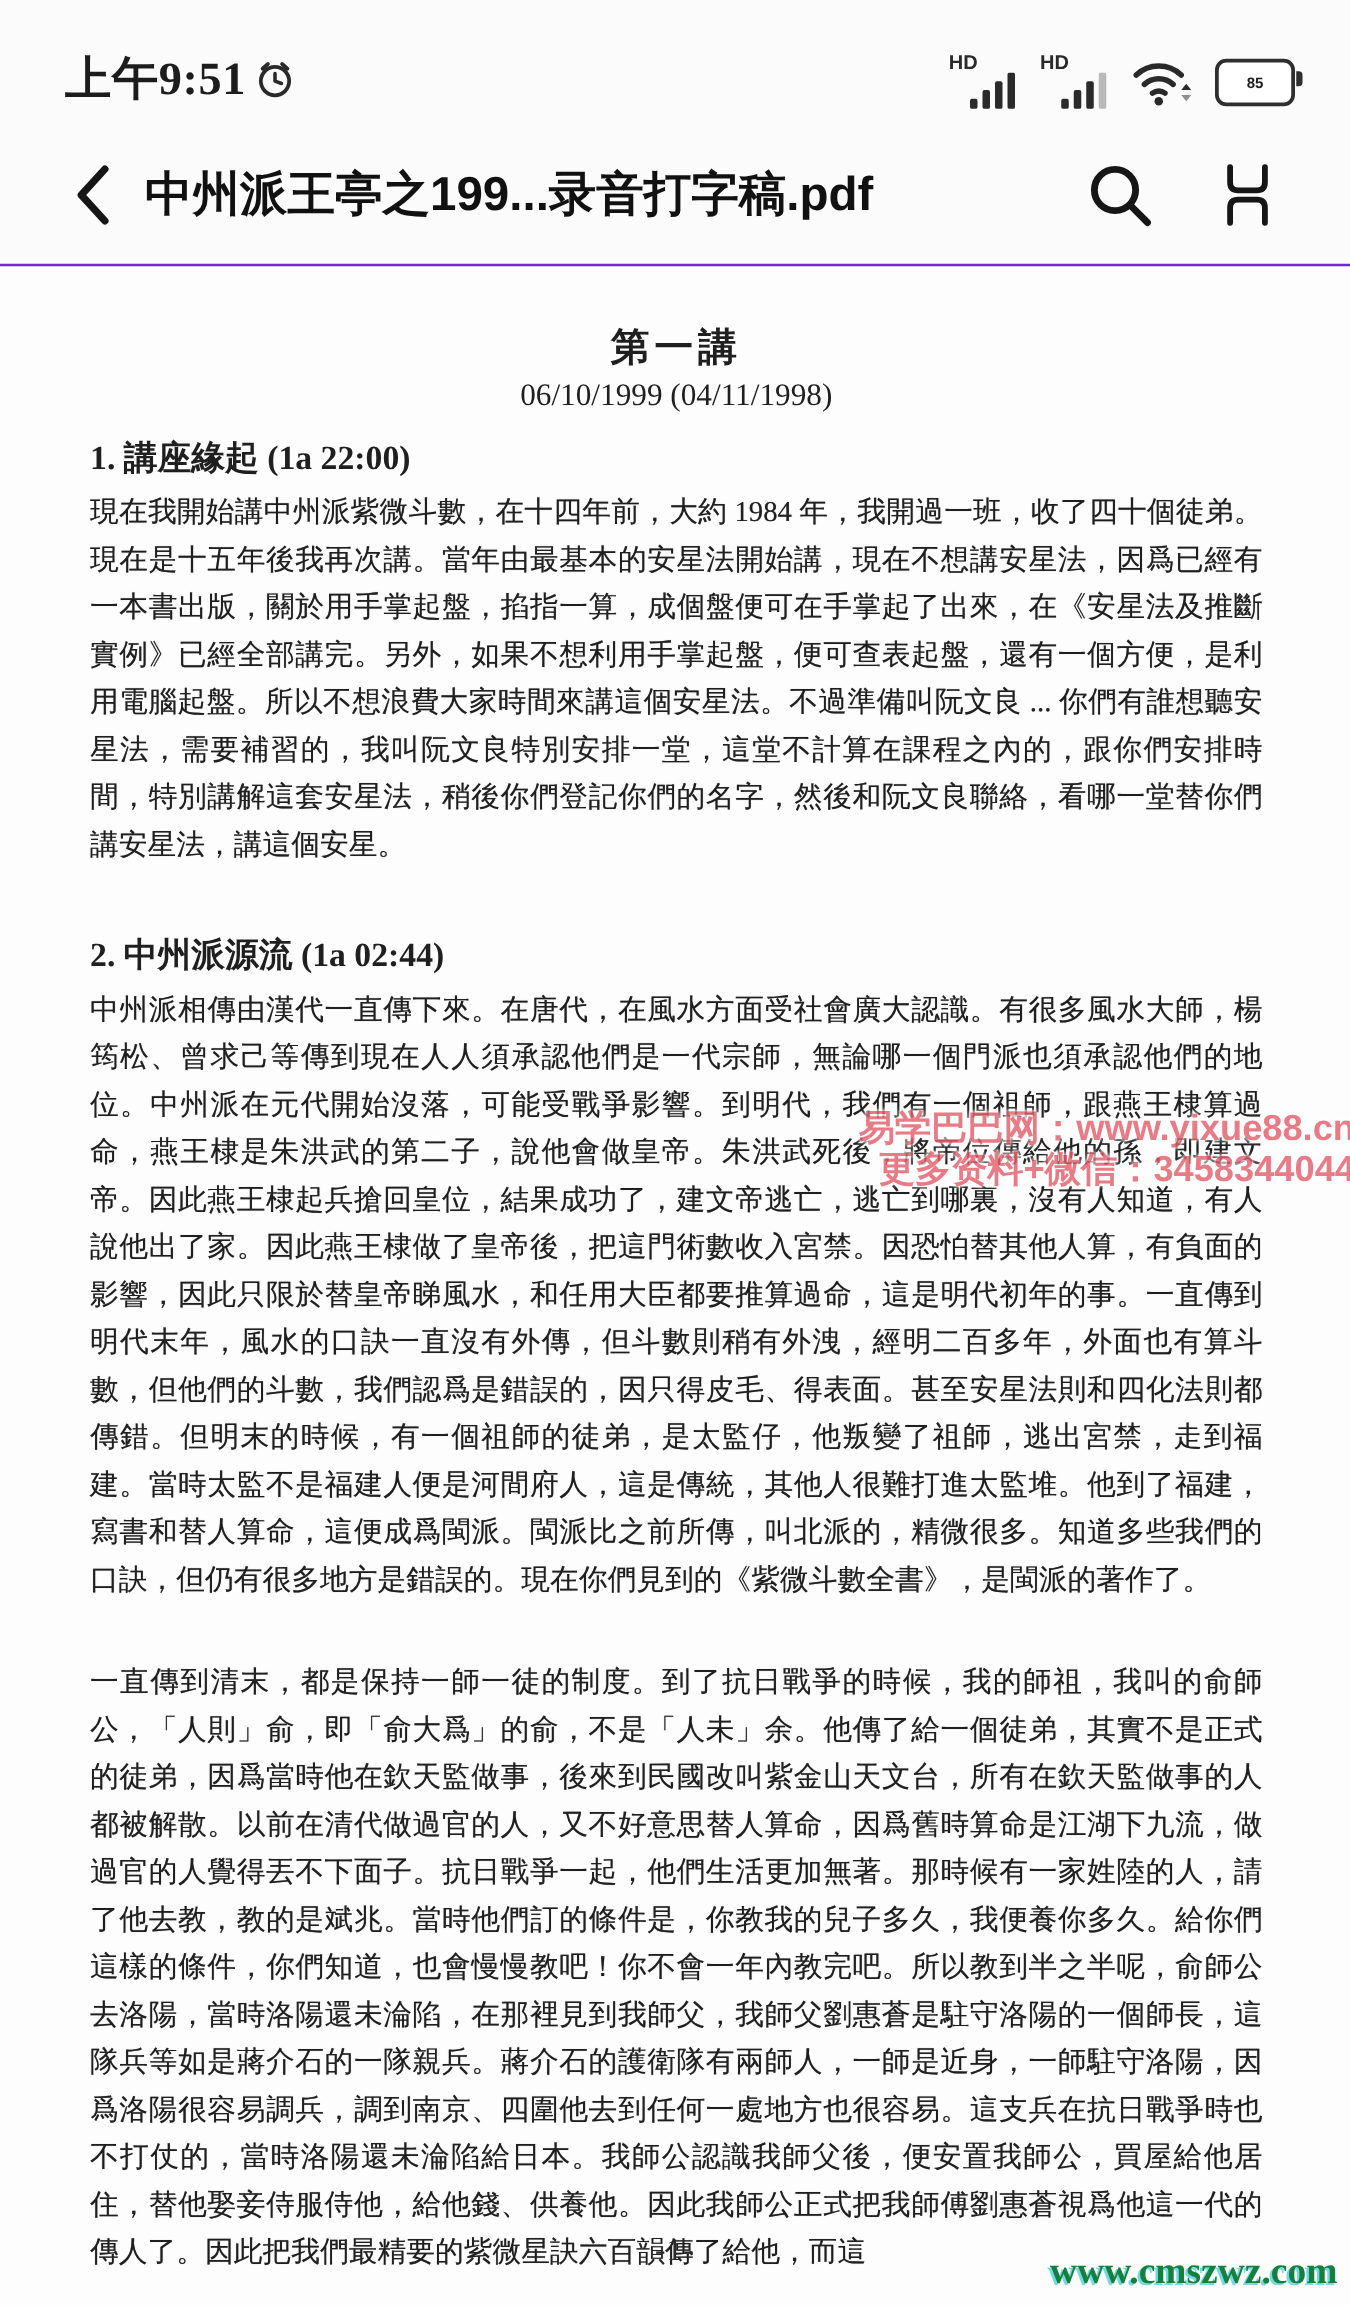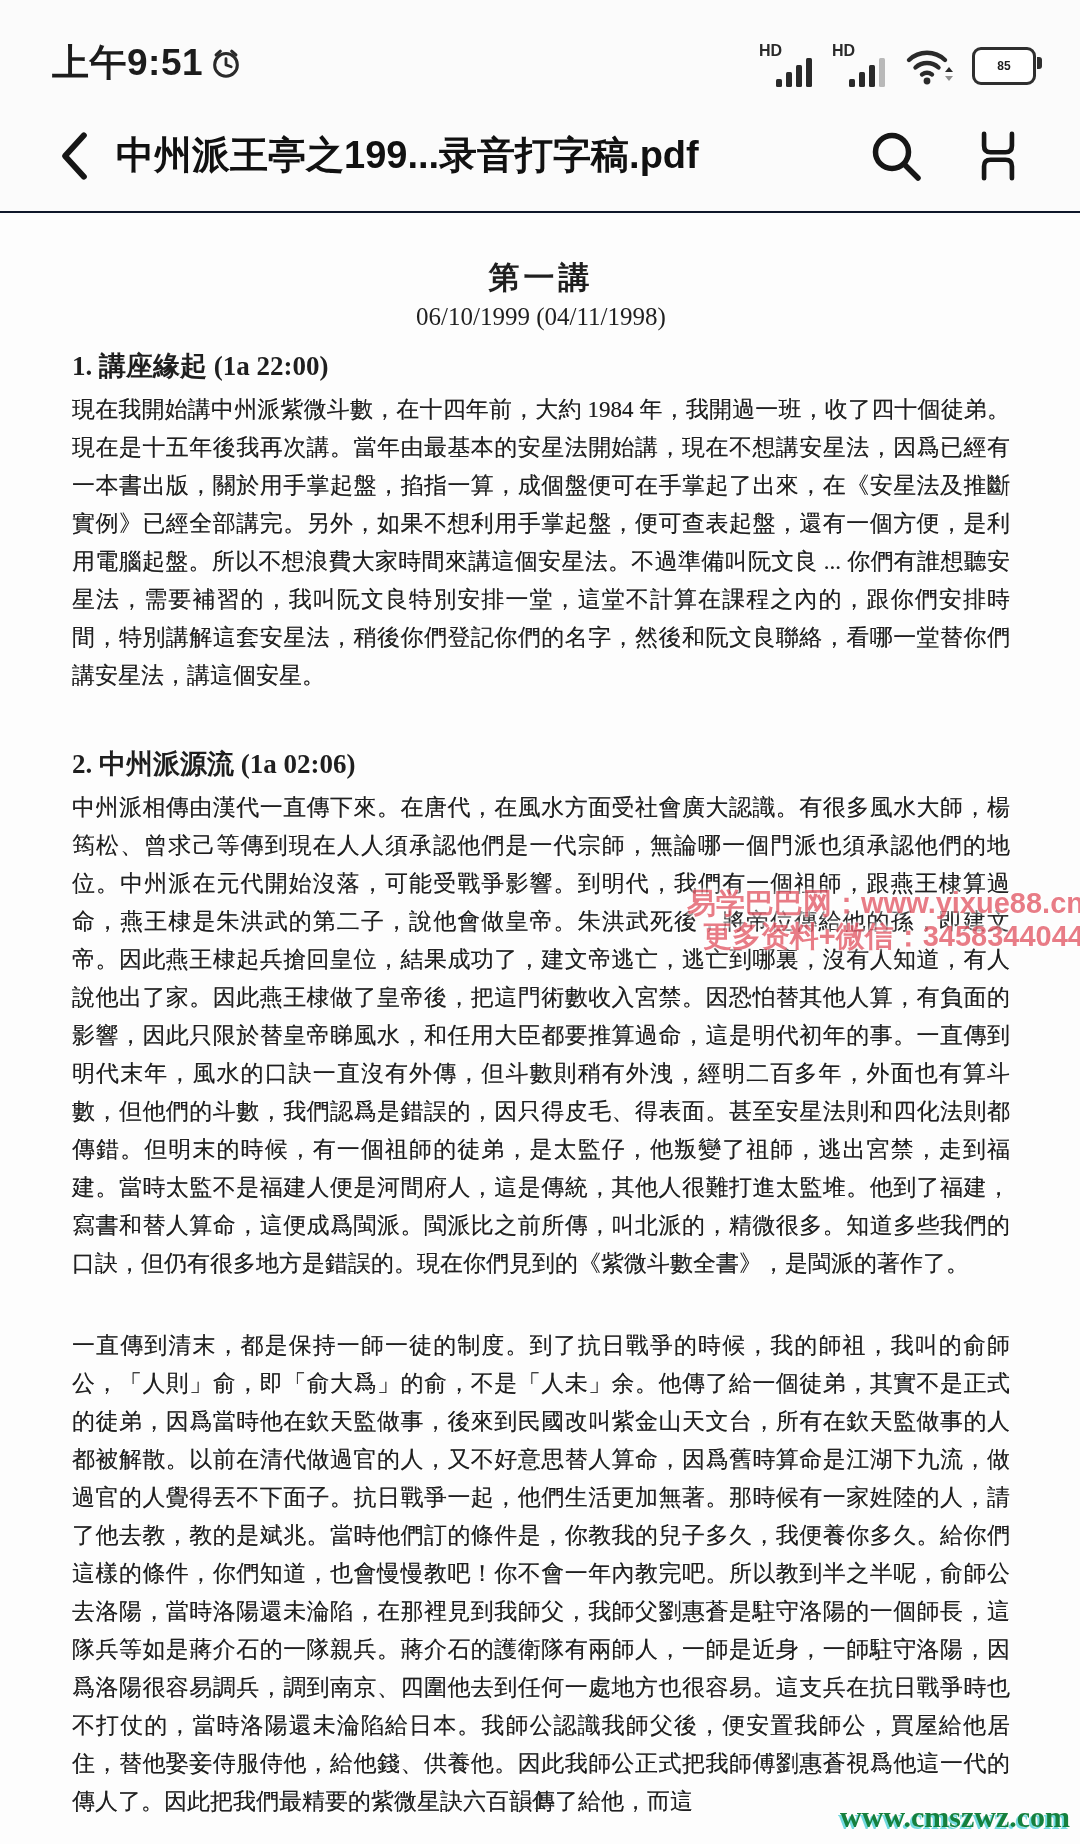--- a/index.html
+++ b/index.html
@@ -7,41 +7,41 @@
     position:relative;width:1080px;height:1844px;margin:0 auto;
     background:#fbfbfb;overflow:hidden;
     font-family:"Liberation Sans","DejaVu Sans",sans-serif;color:#1c1c1c;
   }
   
   .status-bar{
     position:absolute;top:0;left:0;right:0;height:100px;
     display:flex;align-items:flex-end;justify-content:space-between;
     padding:0 44px 12px 52px;box-sizing:border-box;background:#fbfbfb;
   }
-  .sb-left{display:flex;align-items:center;gap:6px;}
+  .sb-left{display:flex;align-items:center;gap:6px;font-family:Liberation Serif, serif;}
   .sb-time{font-size:37px;font-weight:600;letter-spacing:0.5px;}
   .sb-right{display:flex;align-items:flex-end;gap:15px;}
   .sig-group{position:relative;width:58px;height:44px;}
   .sig-hd{position:absolute;top:-2px;left:0;font-size:16px;font-weight:700;color:#2a2a2a;text-align:right;}
   .sig-bars{position:absolute;bottom:0;right:0;}
   .battery{
     position:relative;width:58px;height:32px;border:3px solid #2f2f2f;border-radius:9px;
     display:flex;align-items:center;justify-content:center;margin-bottom:3px;
     font-size:12px;font-weight:600;background:#fff;
   }
   .battery::after{
     content:"";position:absolute;right:-9px;top:7px;width:5px;height:12px;
     background:#2f2f2f;border-radius:0 3px 3px 0;
   }
   
   .title-bar{
     position:absolute;top:100px;left:0;right:0;height:113px;
     display:flex;align-items:center;
     padding:0 56px;box-sizing:border-box;background:#fbfbfb;
-    border-bottom:2px solid #0f172a;
+    border-bottom:2px solid #6d28d9;
   }
   .tb-title{
     margin-left:24px;font-size:38px;font-weight:600;color:#111;
     white-space:nowrap;overflow:hidden;
   }
   .tb-spacer{flex:1;}
   .tb-icon{flex:0 0 auto;}
   .tb-icon + .tb-icon{margin-left:48px;}
   
   .page{
@@ -164,21 +164,21 @@
     </span>
   </div>
 
   <div class="page">
     <div class="doc-h1">第一講</div>
     <div class="doc-date">06/10/1999 (04/11/1998)</div>
 
     <div class="doc-h2">1.  講座緣起  (1a 22:00)</div>
     <p class="doc-p">現在我開始講中州派紫微斗數，在十四年前，大約 1984 年，我開過一班，收了四十個徒弟。現在是十五年後我再次講。當年由最基本的安星法開始講，現在不想講安星法，因爲已經有一本書出版，關於用手掌起盤，掐指一算，成個盤便可在手掌起了出來，在《安星法及推斷實例》已經全部講完。另外，如果不想利用手掌起盤，便可查表起盤，還有一個方便，是利用電腦起盤。所以不想浪費大家時間來講這個安星法。不過準備叫阮文良 ... 你們有誰想聽安星法，需要補習的，我叫阮文良特別安排一堂，這堂不計算在課程之內的，跟你們安排時間，特別講解這套安星法，稍後你們登記你們的名字，然後和阮文良聯絡，看哪一堂替你們講安星法，講這個安星。</p>
 
-    <div class="doc-h2 second">2.  中州派源流  (1a 02:06)</div>
+    <div class="doc-h2 second">2.  中州派源流  (1a 02:44)</div>
     <p class="doc-p">中州派相傳由漢代一直傳下來。在唐代，在風水方面受社會廣大認識。有很多風水大師，楊筠松、曾求己等傳到現在人人須承認他們是一代宗師，無論哪一個門派也須承認他們的地位。中州派在元代開始沒落，可能受戰爭影響。到明代，我們有一個祖師，跟燕王棣算過命，燕王棣是朱洪武的第二子，說他會做皇帝。朱洪武死後，將帝位傳給他的孫，即建文帝。因此燕王棣起兵搶回皇位，結果成功了，建文帝逃亡，逃亡到哪裏，沒有人知道，有人說他出了家。因此燕王棣做了皇帝後，把這門術數收入宮禁。因恐怕替其他人算，有負面的影響，因此只限於替皇帝睇風水，和任用大臣都要推算過命，這是明代初年的事。一直傳到明代末年，風水的口訣一直沒有外傳，但斗數則稍有外洩，經明二百多年，外面也有算斗數，但他們的斗數，我們認爲是錯誤的，因只得皮毛、得表面。甚至安星法則和四化法則都傳錯。但明末的時候，有一個祖師的徒弟，是太監仔，他叛變了祖師，逃出宮禁，走到福建。當時太監不是福建人便是河間府人，這是傳統，其他人很難打進太監堆。他到了福建，寫書和替人算命，這便成爲閩派。閩派比之前所傳，叫北派的，精微很多。知道多些我們的口訣，但仍有很多地方是錯誤的。現在你們見到的《紫微斗數全書》，是閩派的著作了。</p>
     <p class="doc-p gap">一直傳到清末，都是保持一師一徒的制度。到了抗日戰爭的時候，我的師祖，我叫的俞師公，「人則」俞，即「俞大爲」的俞，不是「人未」余。他傳了給一個徒弟，其實不是正式的徒弟，因爲當時他在欽天監做事，後來到民國改叫紫金山天文台，所有在欽天監做事的人都被解散。以前在清代做過官的人，又不好意思替人算命，因爲舊時算命是江湖下九流，做過官的人覺得丟不下面子。抗日戰爭一起，他們生活更加無著。那時候有一家姓陸的人，請了他去教，教的是斌兆。當時他們訂的條件是，你教我的兒子多久，我便養你多久。給你們這樣的條件，你們知道，也會慢慢教吧！你不會一年內教完吧。所以教到半之半呢，俞師公去洛陽，當時洛陽還未淪陷，在那裡見到我師父，我師父劉惠蒼是駐守洛陽的一個師長，這隊兵等如是蔣介石的一隊親兵。蔣介石的護衛隊有兩師人，一師是近身，一師駐守洛陽，因爲洛陽很容易調兵，調到南京、四圍他去到任何一處地方也很容易。這支兵在抗日戰爭時也不打仗的，當時洛陽還未淪陷給日本。我師公認識我師父後，便安置我師公，買屋給他居住，替他娶妾侍服侍他，給他錢、供養他。因此我師公正式把我師傅劉惠蒼視爲他這一代的傳人了。因此把我們最精要的紫微星訣六百韻傳了給他，而這</p>
 
     <div class="wm-inline" style="color: rgb(228, 96, 109);">
       <div>易学巴巴网：www.yixue88.cn</div>
       <div>更多资料+微信：3458344044</div>
     </div>
 
     <div class="page-num">-1-</div>
     <div class="wm-footer" style="color: #15803d;">www.cmszwz.com</div>

